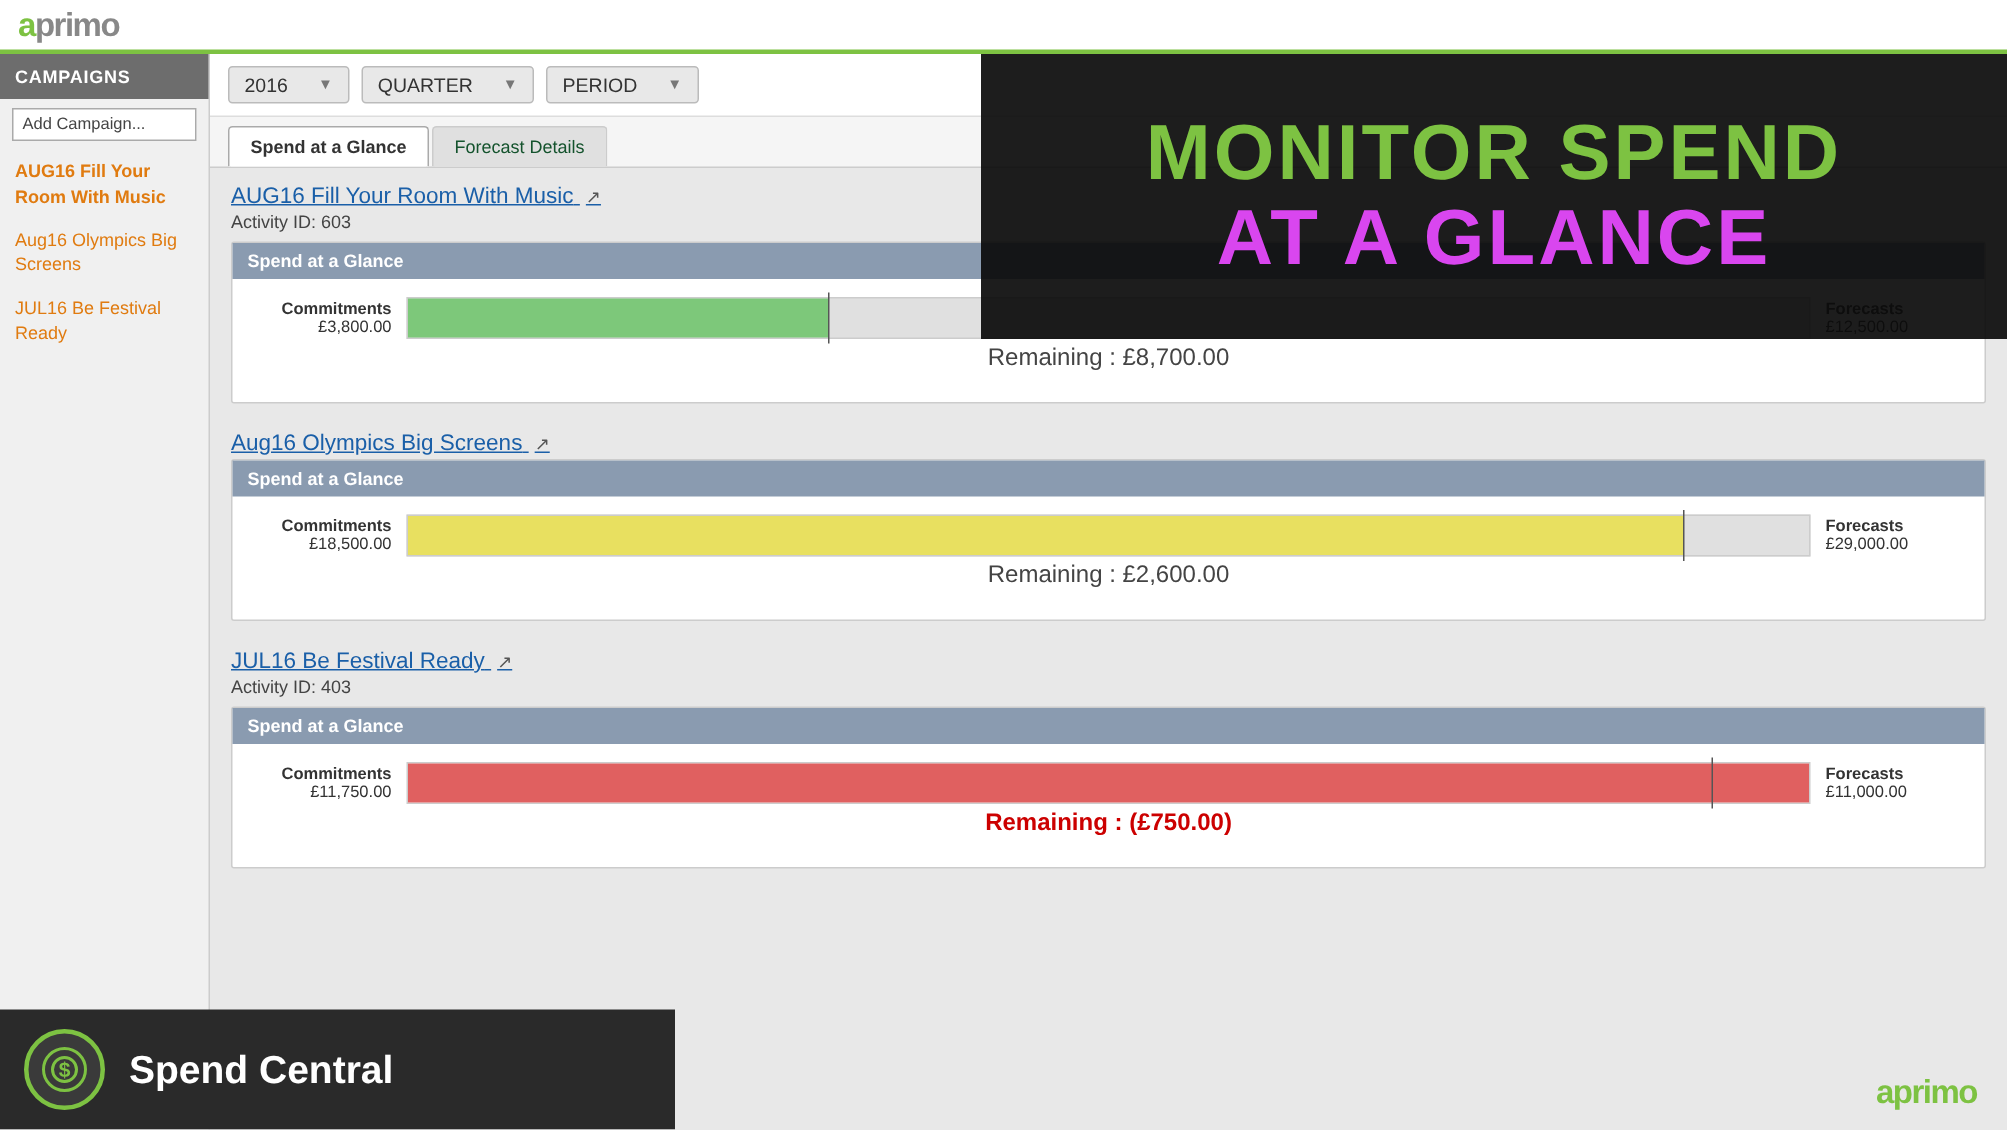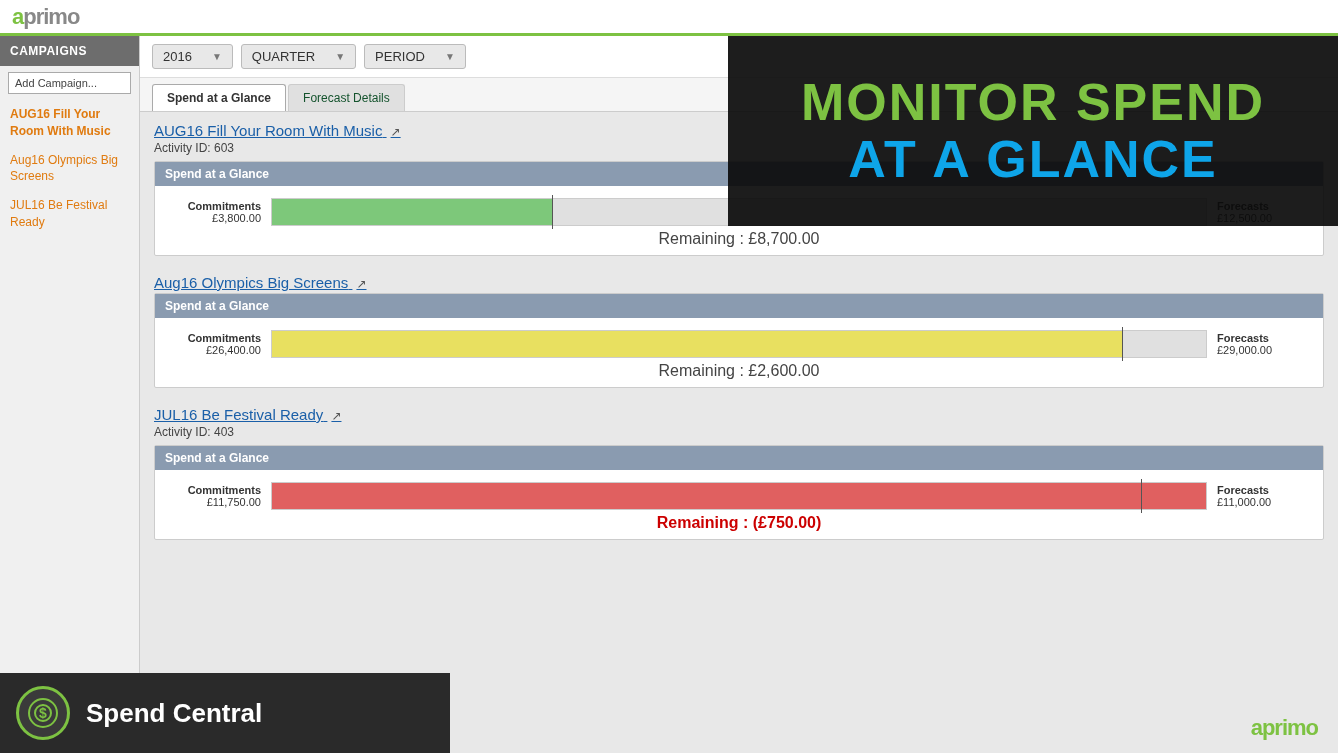--- a/index.html
+++ b/index.html
@@ -153,21 +153,21 @@
       border-radius: 2px;
     }
     .spend-glance-header {
       background: #8a9bb0;
       color: #fff;
       font-size: 12px;
       padding: 5px 10px;
       font-weight: bold;
     }
     .spend-glance-body {
-      padding: 12px 16px 7px;
+      padding: 12px 16px 20px;
     }
     .bar-container {
       display: flex;
       align-items: center;
       gap: 10px;
     }
     .commit-label {
       text-align: right;
       font-size: 11px;
       color: #333;
@@ -214,41 +214,41 @@
       padding-left: 100px;
       padding-right: 100px;
     }
     .remaining-row.negative { color: #cc0000; font-weight: bold; }
 
     
     #overlay-banner {
       position: absolute;
       top: 36px;
       right: 0;
-      width: 610px;
+      width: 684px;
       height: 190px;
       background: rgba(10,10,10,0.92);
       display: flex;
       flex-direction: column;
       align-items: center;
       justify-content: center;
       z-index: 50;
     }
     #overlay-banner .monitor-line1 {
       font-size: 52px;
       font-weight: 900;
       color: #7dc242;
       letter-spacing: 2px;
       text-transform: uppercase;
       line-height: 1.1;
     }
     #overlay-banner .monitor-line2 {
       font-size: 52px;
       font-weight: 900;
-      color: #0ea5e9;
+      color: #d946ef;
       letter-spacing: 2px;
       text-transform: uppercase;
       line-height: 1.1;
     }
 
     
     #bottom-bar {
       position: absolute;
       bottom: 0;
       left: 0;
@@ -379,21 +379,21 @@
         <div class="campaign-title">
           <span>Aug16 Olympics Big Screens</span>
           <span class="ext-icon">↗</span>
         </div>
         <div class="spend-glance-box">
           <div class="spend-glance-header">Spend at a Glance</div>
           <div class="spend-glance-body">
             <div class="bar-container">
               <div class="commit-label">
                 <div class="label-text">Commitments</div>
-                <div>£26,400.00</div>
+                <div>£18,500.00</div>
               </div>
               <div class="bar-track">
                 <div class="bar-fill yellow" style="width:91%"></div>
                 <div class="bar-marker" style="left:91%"></div>
               </div>
               <div class="forecast-label">
                 <div class="label-text">Forecasts</div>
                 <div>£29,000.00</div>
               </div>
             </div>

